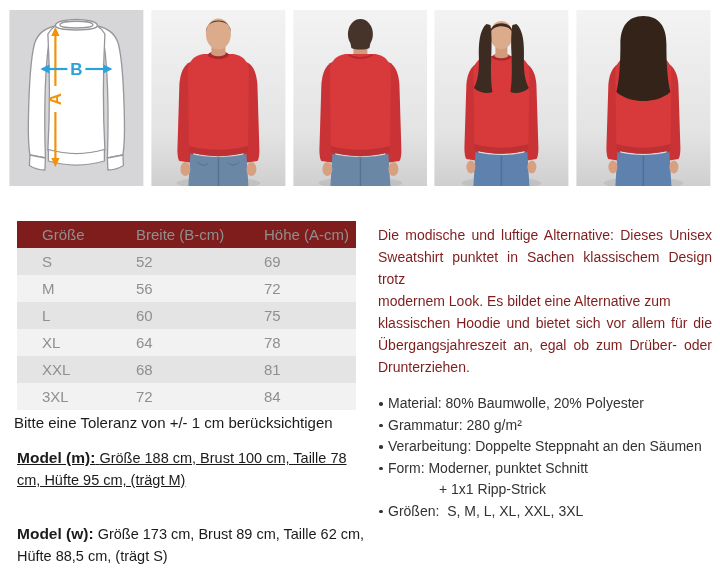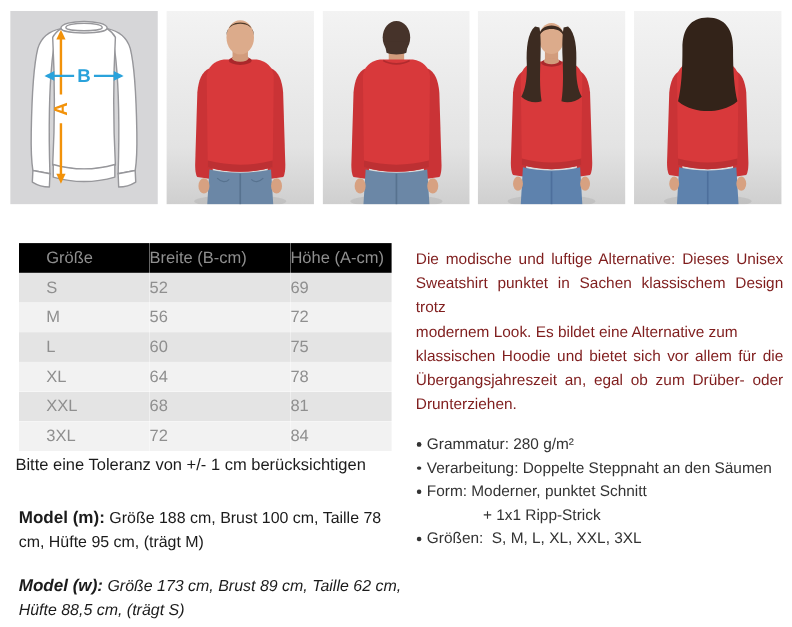--- a/index.html
+++ b/index.html
@@ -11,28 +11,28 @@
   
   .gallery{position:absolute;top:10px;left:9px;width:702px;height:176px;display:flex;gap:7px;}
   .panel{margin:0;flex:1 1 0;height:176px;overflow:hidden;}
   .panel svg{width:100%;height:100%;display:block;}
   .panel text{font-family:"Liberation Sans","DejaVu Sans",sans-serif;font-weight:bold;}
   
   .left-col{position:absolute;top:221px;left:17px;width:352px;}
   table.size{border-collapse:collapse;width:339px;table-layout:fixed;font-size:15px;color:#8f8f8f;}
   table.size th,table.size td{font-weight:400;height:27px;padding:0;text-align:left;vertical-align:middle;overflow:hidden;white-space:nowrap;}
   table.size th:first-child,table.size td:first-child{padding-left:25px;}
-  table.size thead tr{background:#000000;}
+  table.size thead tr{background:#7f1d1d;}
   table.size tbody tr:nth-child(odd){background:#e4e4e4;}
   table.size tbody tr:nth-child(even){background:#f2f2f2;}
   .tolerance{margin:4px 0 0 -3px;font-size:15px;color:#1b1b1b;}
   .model-info{margin:0;font-size:14.5px;line-height:22px;color:#1b1b1b;width:352px;}
   .model-info strong{font-size:15.5px;}
-  .model-m{margin-top:29px;}
-  .model-w{margin-top:18px;font-style:italic;}
+  .model-m{margin-top:16px;text-decoration:underline;}
+  .model-w{margin-top:32px;}
   
   .right-col{position:absolute;top:224px;left:378px;width:334px;}
   .desc-line{font-size:14px;line-height:22px;color:#7f1d1d;text-align:justify;text-align-last:justify;}
   .desc-line.no-stretch{text-align-last:left;}
   .features{margin:15px 0 0;padding:0;list-style:none;}
   .feature{position:relative;padding-left:10px;font-size:14px;line-height:21.5px;color:#333;}
   .feature .bullet{position:absolute;left:1px;top:9px;width:3.5px;height:3.5px;background:#333;border-radius:50%;}
   .feature .sub{display:block;padding-left:51px;}
   .feature-text,.feature .sub{white-space:pre-wrap;}
 </style>
@@ -247,21 +247,21 @@
   <div class="right-col">
     <div class="description">
         <div class="desc-line">Die modische und luftige Alternative: Dieses Unisex</div>
         <div class="desc-line">Sweatshirt punktet in Sachen klassischem Design trotz</div>
         <div class="desc-line no-stretch">modernem Look. Es bildet eine Alternative zum</div>
         <div class="desc-line">klassischen Hoodie und bietet sich vor allem für die</div>
         <div class="desc-line">Übergangsjahreszeit an, egal ob zum Drüber- oder</div>
         <div class="desc-line no-stretch">Drunterziehen.</div>
       </div>
     <ul class="features">
-        <li class="feature"><span class="bullet"></span></li>
+        <li class="feature"><span class="bullet"></span><span class="feature-text">Material: 80% Baumwolle, 20% Polyester</span></li>
         <li class="feature"><span class="bullet"></span><span class="feature-text">Grammatur: 280 g/m²</span></li>
         <li class="feature"><span class="bullet"></span><span class="feature-text">Verarbeitung: Doppelte Steppnaht an den Säumen</span></li>
         <li class="feature"><span class="bullet"></span><span class="feature-text">Form: Moderner, punktet Schnitt</span><span class="sub">+ 1x1 Ripp-Strick</span></li>
         <li class="feature"><span class="bullet"></span><span class="feature-text">Größen:  S, M, L, XL, XXL, 3XL</span></li>
       </ul>
   </div>
 
 </div>
 
 </body></html>

